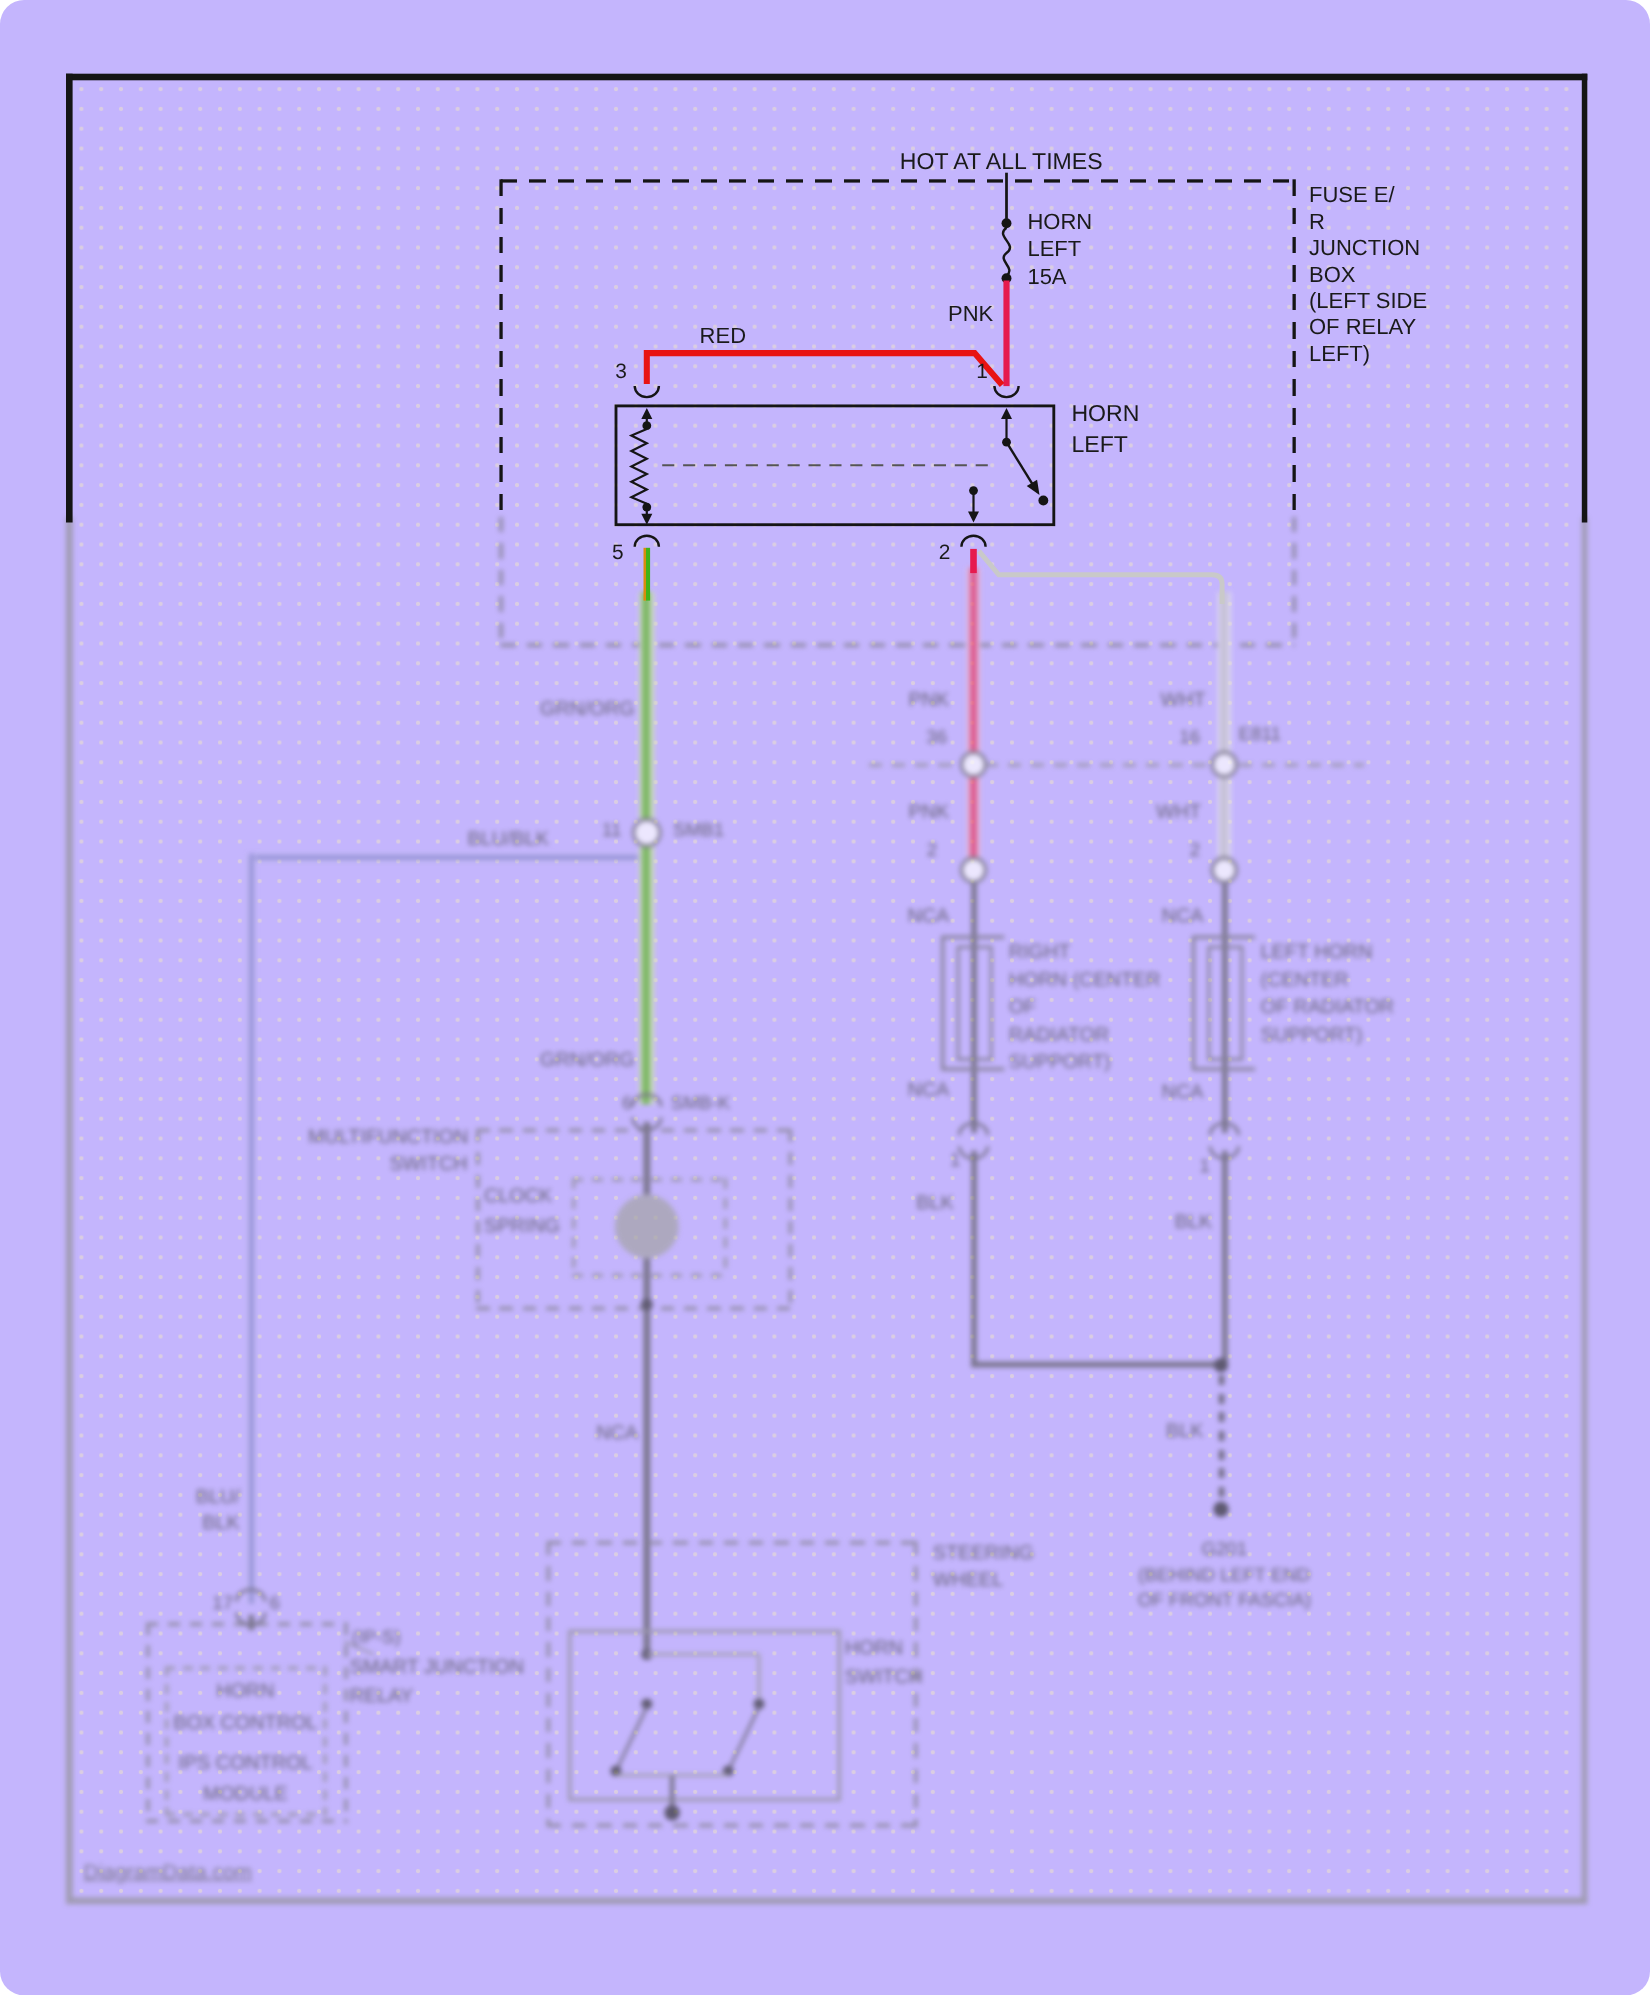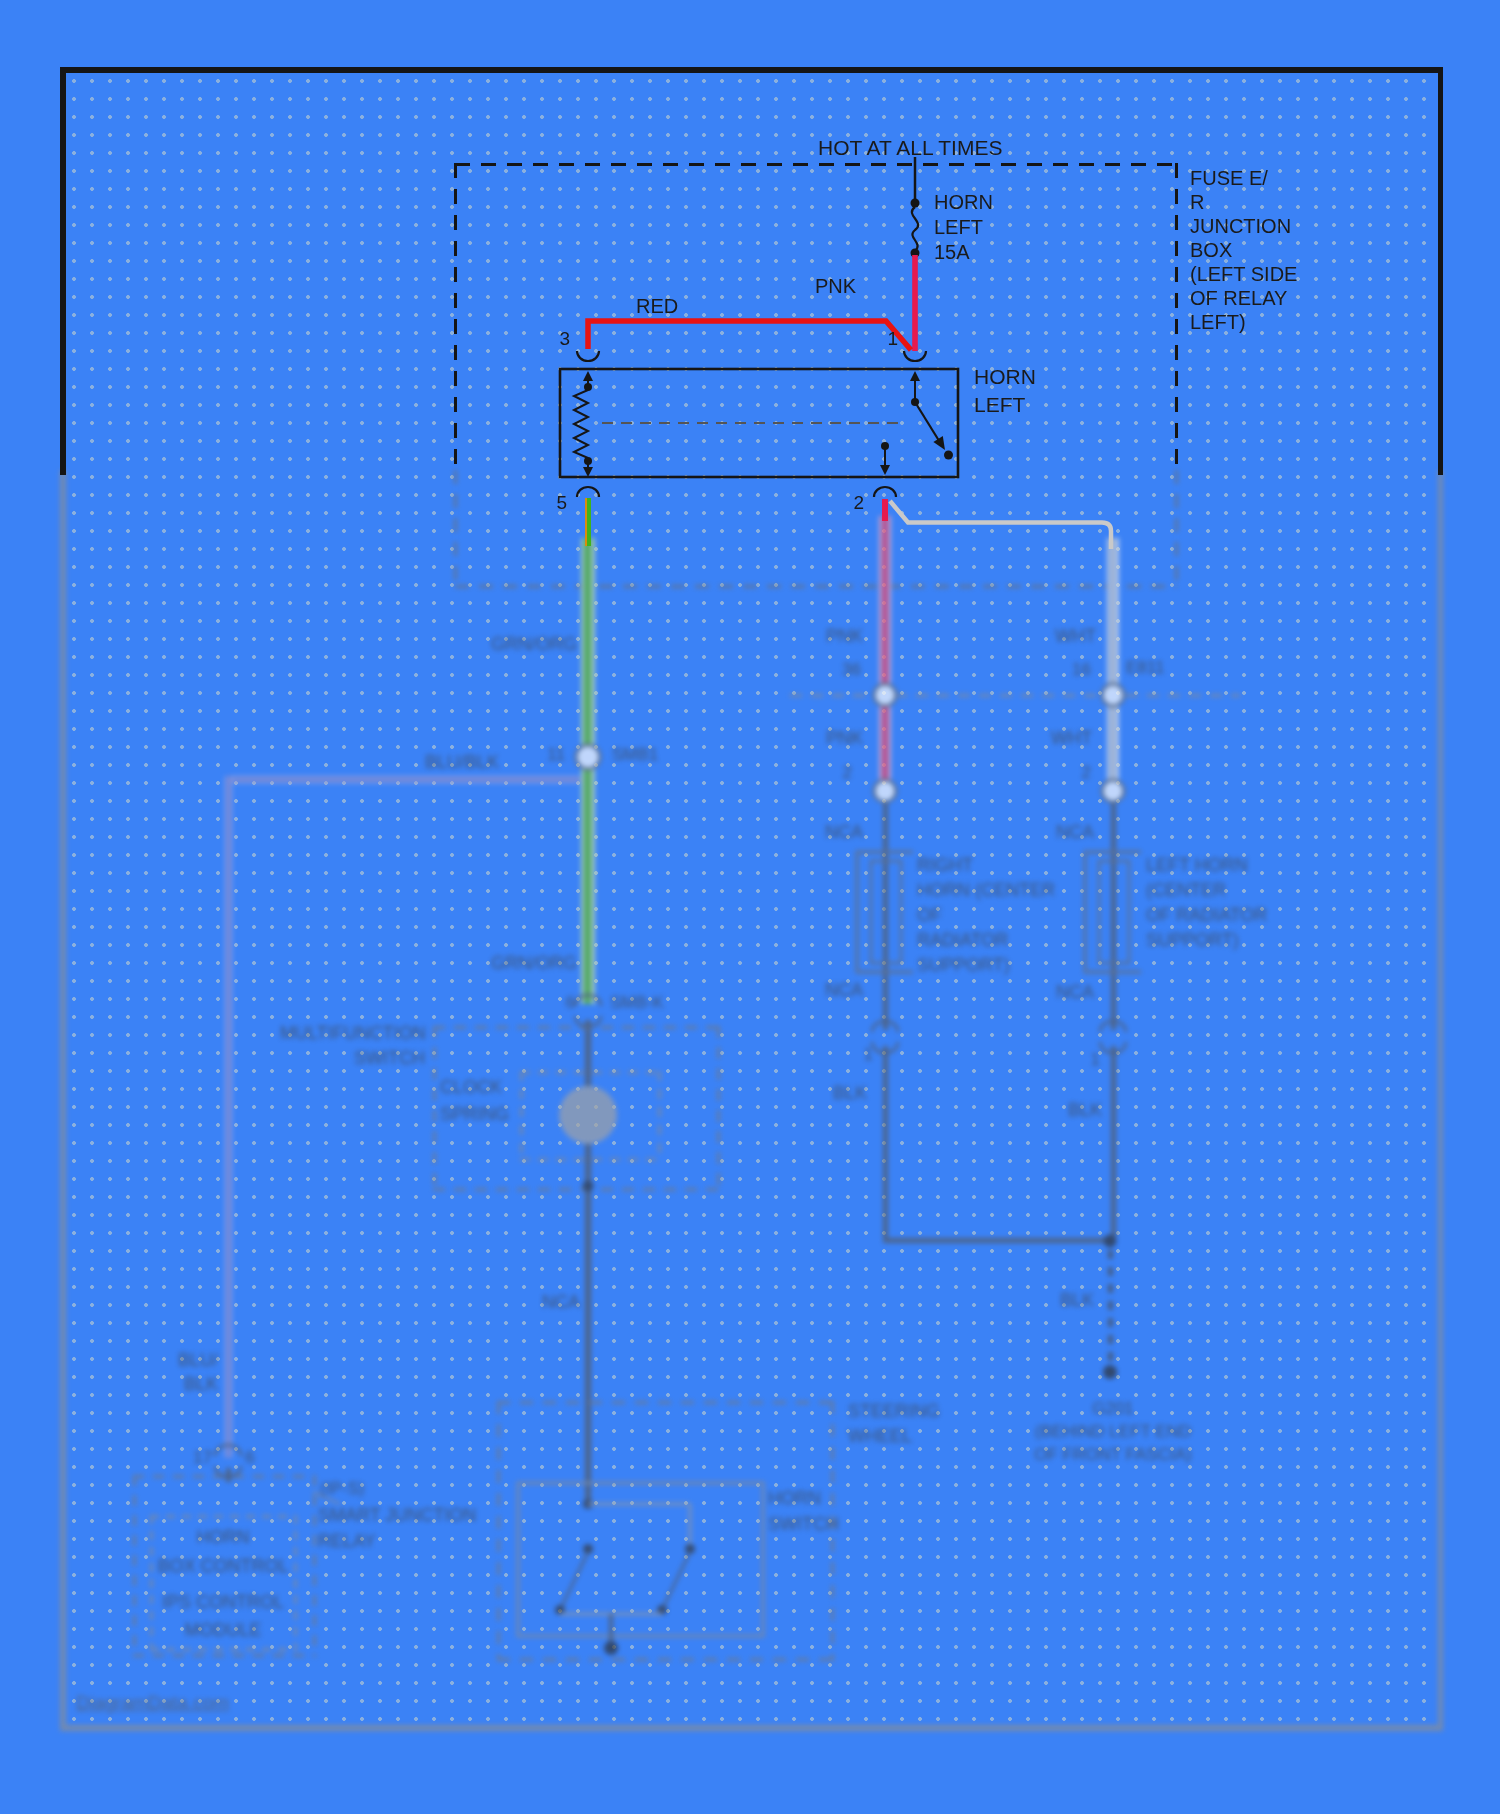--- a/index.html
+++ b/index.html
@@ -1,17 +1,17 @@
 <!DOCTYPE html>
 <html><head>
 <meta charset="utf-8">
 <style>
   html,body{margin:0;padding:0;background:#fff;}
-  .page{position:relative;width:1500px;height:1814px;background:#3b82f6;overflow:hidden;
-        font-family:"Liberation Sans", sans-serif;color:#1a1a1a;}
+  .page{position:relative;width:1500px;height:1814px;background:#c4b5fd;overflow:hidden;
+        font-family:"Liberation Sans", sans-serif;color:#1a1a1a;border-radius:22px;}
   .dots{position:absolute;left:65px;top:72px;width:1372px;height:1652px;
         background-image:radial-gradient(circle, rgba(247,238,190,0.85) 1.6px, rgba(0,0,0,0) 2.2px);
         background-size:18px 18px;opacity:.5;}
   .t{position:absolute;white-space:nowrap;line-height:1.2;}
   .abs{position:absolute;left:0;top:0;}
   .blur-layer{position:absolute;left:0;top:0;width:1500px;height:1814px;
               filter:blur(2.4px);opacity:.68;color:#3f3f3f;}
   .bar{position:absolute;}
   .rt{text-align:right;}
   .ctr{text-align:center;}
@@ -236,21 +236,21 @@
       <line x1="885" y1="448" x2="885" y2="466" stroke="#151515" stroke-width="2"></line>
       <polygon points="885,475 880,465 890,465" fill="#151515"></polygon>
     </g>
     <path d="M890,501 L908,522.5 L1102,522.5 Q1111,522.5 1111,531 L1111,549" stroke="#c9c9c9" stroke-width="4.5" fill="none"></path>
   </svg>
 
   <div class="t" style="left:818px;top:135px;font-size:21px;">HOT AT ALL TIMES</div>
   <div class="t" style="left:934px;top:190px;font-size:20px;">HORN</div>
   <div class="t" style="left:934px;top:215px;font-size:20px;">LEFT</div>
   <div class="t" style="left:934px;top:240px;font-size:20px;">15A</div>
-  <div class="t rt" style="left:796px;top:274px;width:60px;font-size:20px;">PNK</div>
+  <div class="t rt" style="left:843px;top:274px;width:60px;font-size:20px;">PNK</div>
   <div class="t" style="left:636px;top:294px;font-size:20px;">RED</div>
   <div class="t" style="left:1190px;top:166px;font-size:20px;">FUSE E/</div>
   <div class="t" style="left:1190px;top:190px;font-size:20px;">R</div>
   <div class="t" style="left:1190px;top:214px;font-size:20px;">JUNCTION</div>
   <div class="t" style="left:1190px;top:238px;font-size:20px;">BOX</div>
   <div class="t" style="left:1190px;top:262px;font-size:20px;">(LEFT SIDE</div>
   <div class="t" style="left:1190px;top:286px;font-size:20px;">OF RELAY</div>
   <div class="t" style="left:1190px;top:310px;font-size:20px;">LEFT)</div>
   <div class="t rt" style="left:540px;top:328px;width:30px;font-size:19px;">3</div>
   <div class="t rt" style="left:868px;top:328px;width:30px;font-size:19px;">1</div>

